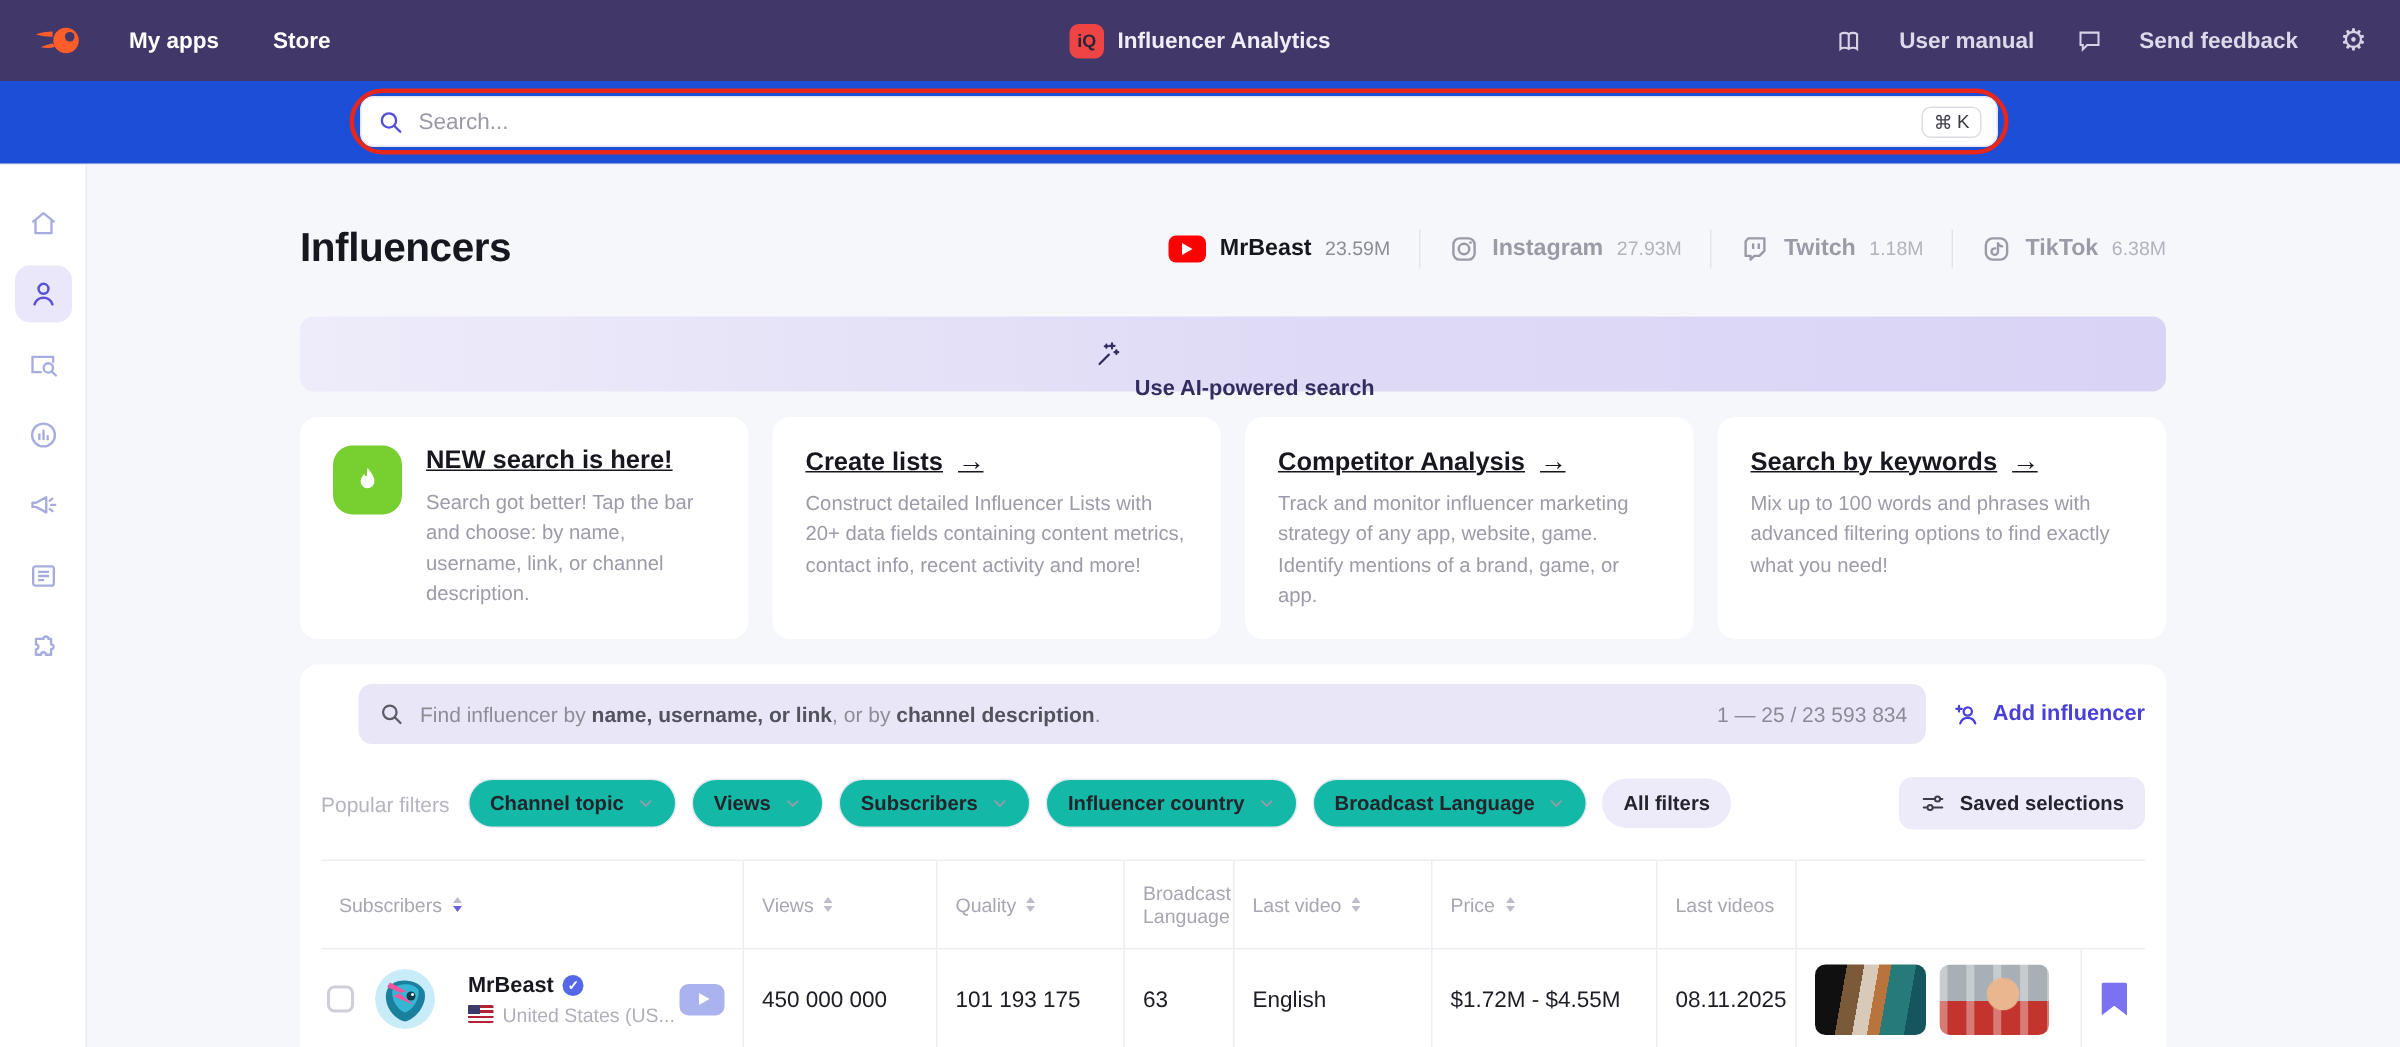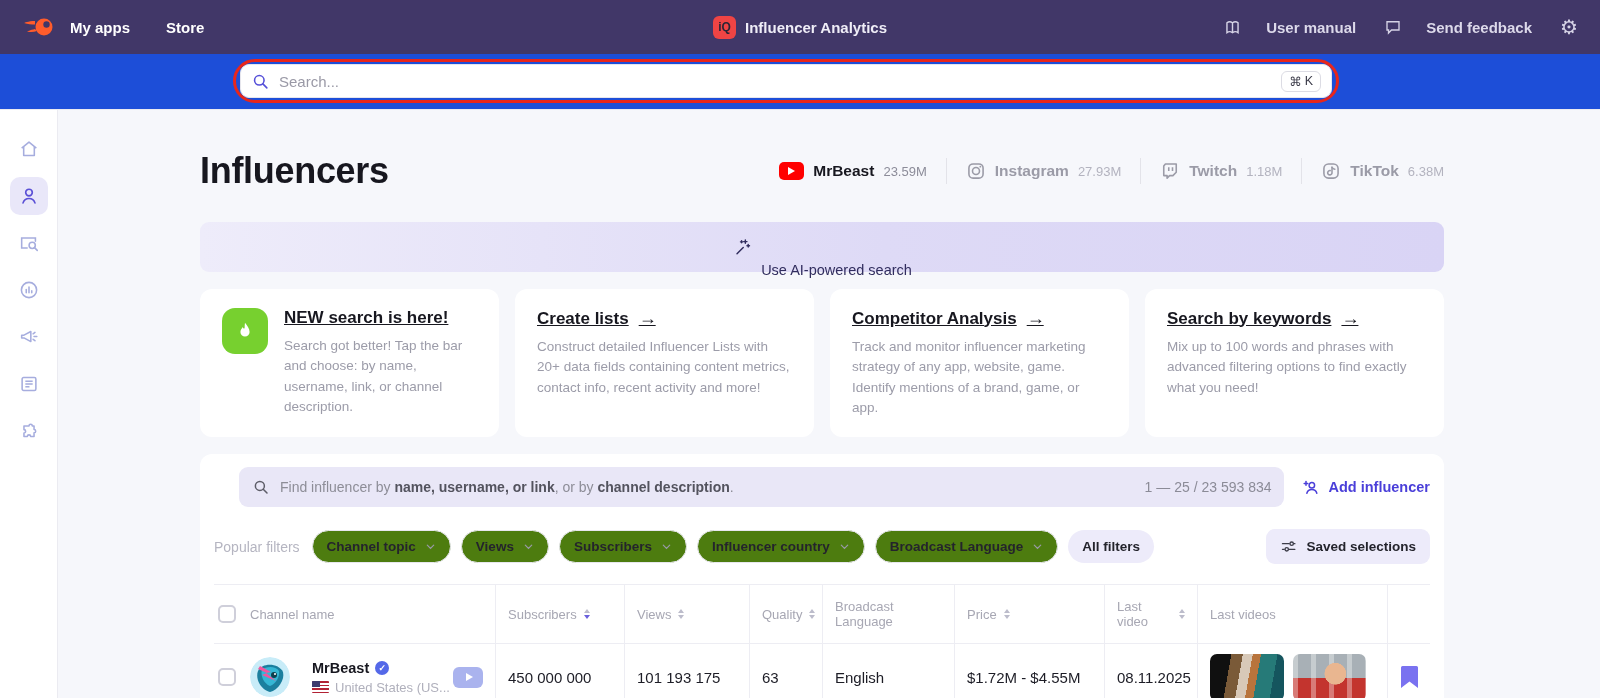--- a/index.html
+++ b/index.html
@@ -3,21 +3,21 @@
 <meta charset="utf-8">
 <style>
   * { margin:0; padding:0; box-sizing:border-box; }
   html,body { width:1600px; height:698px; overflow:hidden; background:#f6f7fb;
     font-family:"Liberation Sans", sans-serif; }
 
   
   .topbar { height:54px; background:#413768; display:flex; align-items:center;
     padding:0 22px; position:relative; color:#e6e3f2; }
   .logo-svg { width:36px; height:30px; display:block; }
-  .topnav { display:flex; gap:36px; margin-left:12px; }
+  .topnav { display:flex; gap:36px; margin-left:28px; }
   .topnav a { color:#fff; font-size:15px; font-weight:700; text-decoration:none; cursor:pointer; }
   .app-center { position:absolute; left:50%; transform:translateX(-50%); display:flex;
     align-items:center; gap:9px; }
   .app-badge { width:23px; height:23px; background:#ef4444; border-radius:6px; color:#2a2536;
     font-size:12px; font-weight:800; display:flex; align-items:center; justify-content:center; }
   .app-title { color:#efedf7; font-size:15px; font-weight:700; }
   .top-right { margin-left:auto; display:flex; align-items:center; gap:28px; }
   .top-link { display:flex; align-items:center; gap:24px; color:#dcd9ea; font-size:15px;
     font-weight:700; cursor:pointer; }
   .top-link svg { stroke:#d6d3e6; }
@@ -42,40 +42,40 @@
     display:flex; flex-direction:column; align-items:center; gap:9px; }
   .side-item { width:38px; height:38px; border-radius:10px; display:flex; align-items:center;
     justify-content:center; color:#a6adde; cursor:pointer; }
   .side-item.active { background:#e9e7f9; color:#5b50d6; }
   .side-item svg { stroke:currentColor; }
   .main { flex:1; padding-left:142px; overflow:hidden; }
   .container { width:1244px; }
 
   
   .page-head { margin-top:40px; display:flex; align-items:center; justify-content:space-between; }
-  h1 { font-size:36px; font-weight:800; color:#17171f; letter-spacing:-.3px; }
+  h1 { font-size:27px; font-weight:800; color:#17171f; letter-spacing:-.3px; }
   .platforms { display:flex; align-items:center; gap:19px; }
   .pdivider { width:1px; height:26px; background:#e3e3e9; }
   .ptab { display:flex; align-items:center; gap:9px; cursor:pointer; }
   .ptab .pname { font-size:15.5px; font-weight:700; color:#9b9ba7; }
   .ptab .pcount { font-size:13px; color:#b3b3bf; }
   .ptab.active .pname { color:#17171f; }
   .ptab.active .pcount { color:#8c8c99; }
   .yt-badge { width:25px; height:18px; background:#ff0000; border-radius:5px; display:flex;
     align-items:center; justify-content:center; }
   .yt-badge i { width:0; height:0; border-left:7px solid #fff; border-top:4.5px solid transparent;
     border-bottom:4.5px solid transparent; }
   .gicon { color:#9b9ba7; display:flex; }
   .gicon svg { stroke:#9b9ba7; }
 
   
   .ai-banner { margin-top:30px; height:50px; border-radius:9px; cursor:pointer;
     background:linear-gradient(90deg,#eeecfa 0%,#dedaf6 55%,#d9d4f5 100%);
     display:flex; align-items:center; justify-content:center; gap:9px; }
-  .ai-banner span { color:#312d5e; font-size:14.5px; font-weight:400;margin-top:45px; }
+  .ai-banner span { color:#312d5e; font-size:14.5px; font-weight:700;margin-top:45px; }
   .ai-banner svg { stroke:#312d5e; }
 
   
   .cards { margin-top:17px; display:grid; grid-template-columns:repeat(4,1fr); gap:16px; }
   .card { background:#fff; border-radius:12px; padding:19px 22px; min-height:110px; cursor:pointer; }
   .card-flex { display:flex; gap:16px; }
   .green-badge { width:46px; height:46px; min-width:46px; border-radius:13px; background:#77d02f;
     display:flex; align-items:center; justify-content:center; }
   .card-title { font-size:17px; font-weight:700; color:#17171f; margin-bottom:8px;
     display:flex; align-items:center; gap:10px;text-decoration:underline; }
@@ -93,21 +93,21 @@
   .finder .ph b { color:#53535e; }
   .finder .count { margin-left:auto; font-size:14px; color:#8b8b97; }
   .add-influencer { display:flex; align-items:center; gap:7px; color:#4a3fd9; font-size:14.5px;
     font-weight:700; cursor:pointer; white-space:nowrap; }
   .add-influencer svg { stroke:#4a3fd9; }
 
   
   .filters-row { margin-top:22px; display:flex; align-items:center; gap:10px; }
   .pf-label { font-size:14px; color:#b5b5c1; margin-right:2px; }
   .pill { display:flex; align-items:center; gap:9px; border:1px solid #e7e7ee; border-radius:18px;
-    padding:8px 14px; background:#4d7c0f; cursor:pointer; }
+    padding:8px 14px; background:#14b8a6; cursor:pointer; }
   .pill span { font-size:13.5px; font-weight:700; color:#24242c; }
   .pill svg { stroke:#9a9aa8; }
   .all-filters { border:none; background:#edebfa; border-radius:18px; padding:9px 14px;
     font-size:13.5px; font-weight:700; color:#24242c; cursor:pointer; }
   .fspacer { flex:1; }
   .saved { display:flex; align-items:center; gap:9px; background:#edebfa; border-radius:9px;
     padding:9px 14px; font-size:13.5px; font-weight:700; color:#24242c; cursor:pointer; }
   .saved svg { stroke:#3d3d49; }
 
   
@@ -421,24 +421,20 @@
               <path d="M3.5 16 H6"></path>
                 <circle cx="9.5" cy="16" r="2.4"></circle>
                 <path d="M12.5 16 H21"></path>
             </svg>
             <span>Saved selections</span>
           </div>
         </div>
 
         <div class="tbl">
           <div class="tgrid thead">
-            <div class="cell first">
-              <span class="checkbox"></span>
-              <span>Channel name</span>
-            </div>
             <div class="cell">
               <span>Subscribers</span>
               <span class="sort active">
                   <i class="up"></i>
                   <i class="dn"></i>
                 </span>
             </div>
             <div class="cell">
               <span>Views</span>
               <span class="sort">
@@ -450,28 +446,28 @@
               <span>Quality</span>
               <span class="sort">
                   <i class="up"></i>
                   <i class="dn"></i>
                 </span>
             </div>
             <div class="cell">
               <span style="max-width:74px;">Broadcast Language</span>
             </div>
             <div class="cell">
-              <span>Price</span>
+              <span>Last video</span>
               <span class="sort">
                   <i class="up"></i>
                   <i class="dn"></i>
                 </span>
             </div>
             <div class="cell">
-              <span>Last video</span>
+              <span>Price</span>
               <span class="sort">
                   <i class="up"></i>
                   <i class="dn"></i>
                 </span>
             </div>
             <div class="cell">
               <span>Last videos</span>
             </div>
             <div class="cell"></div>
           </div>

